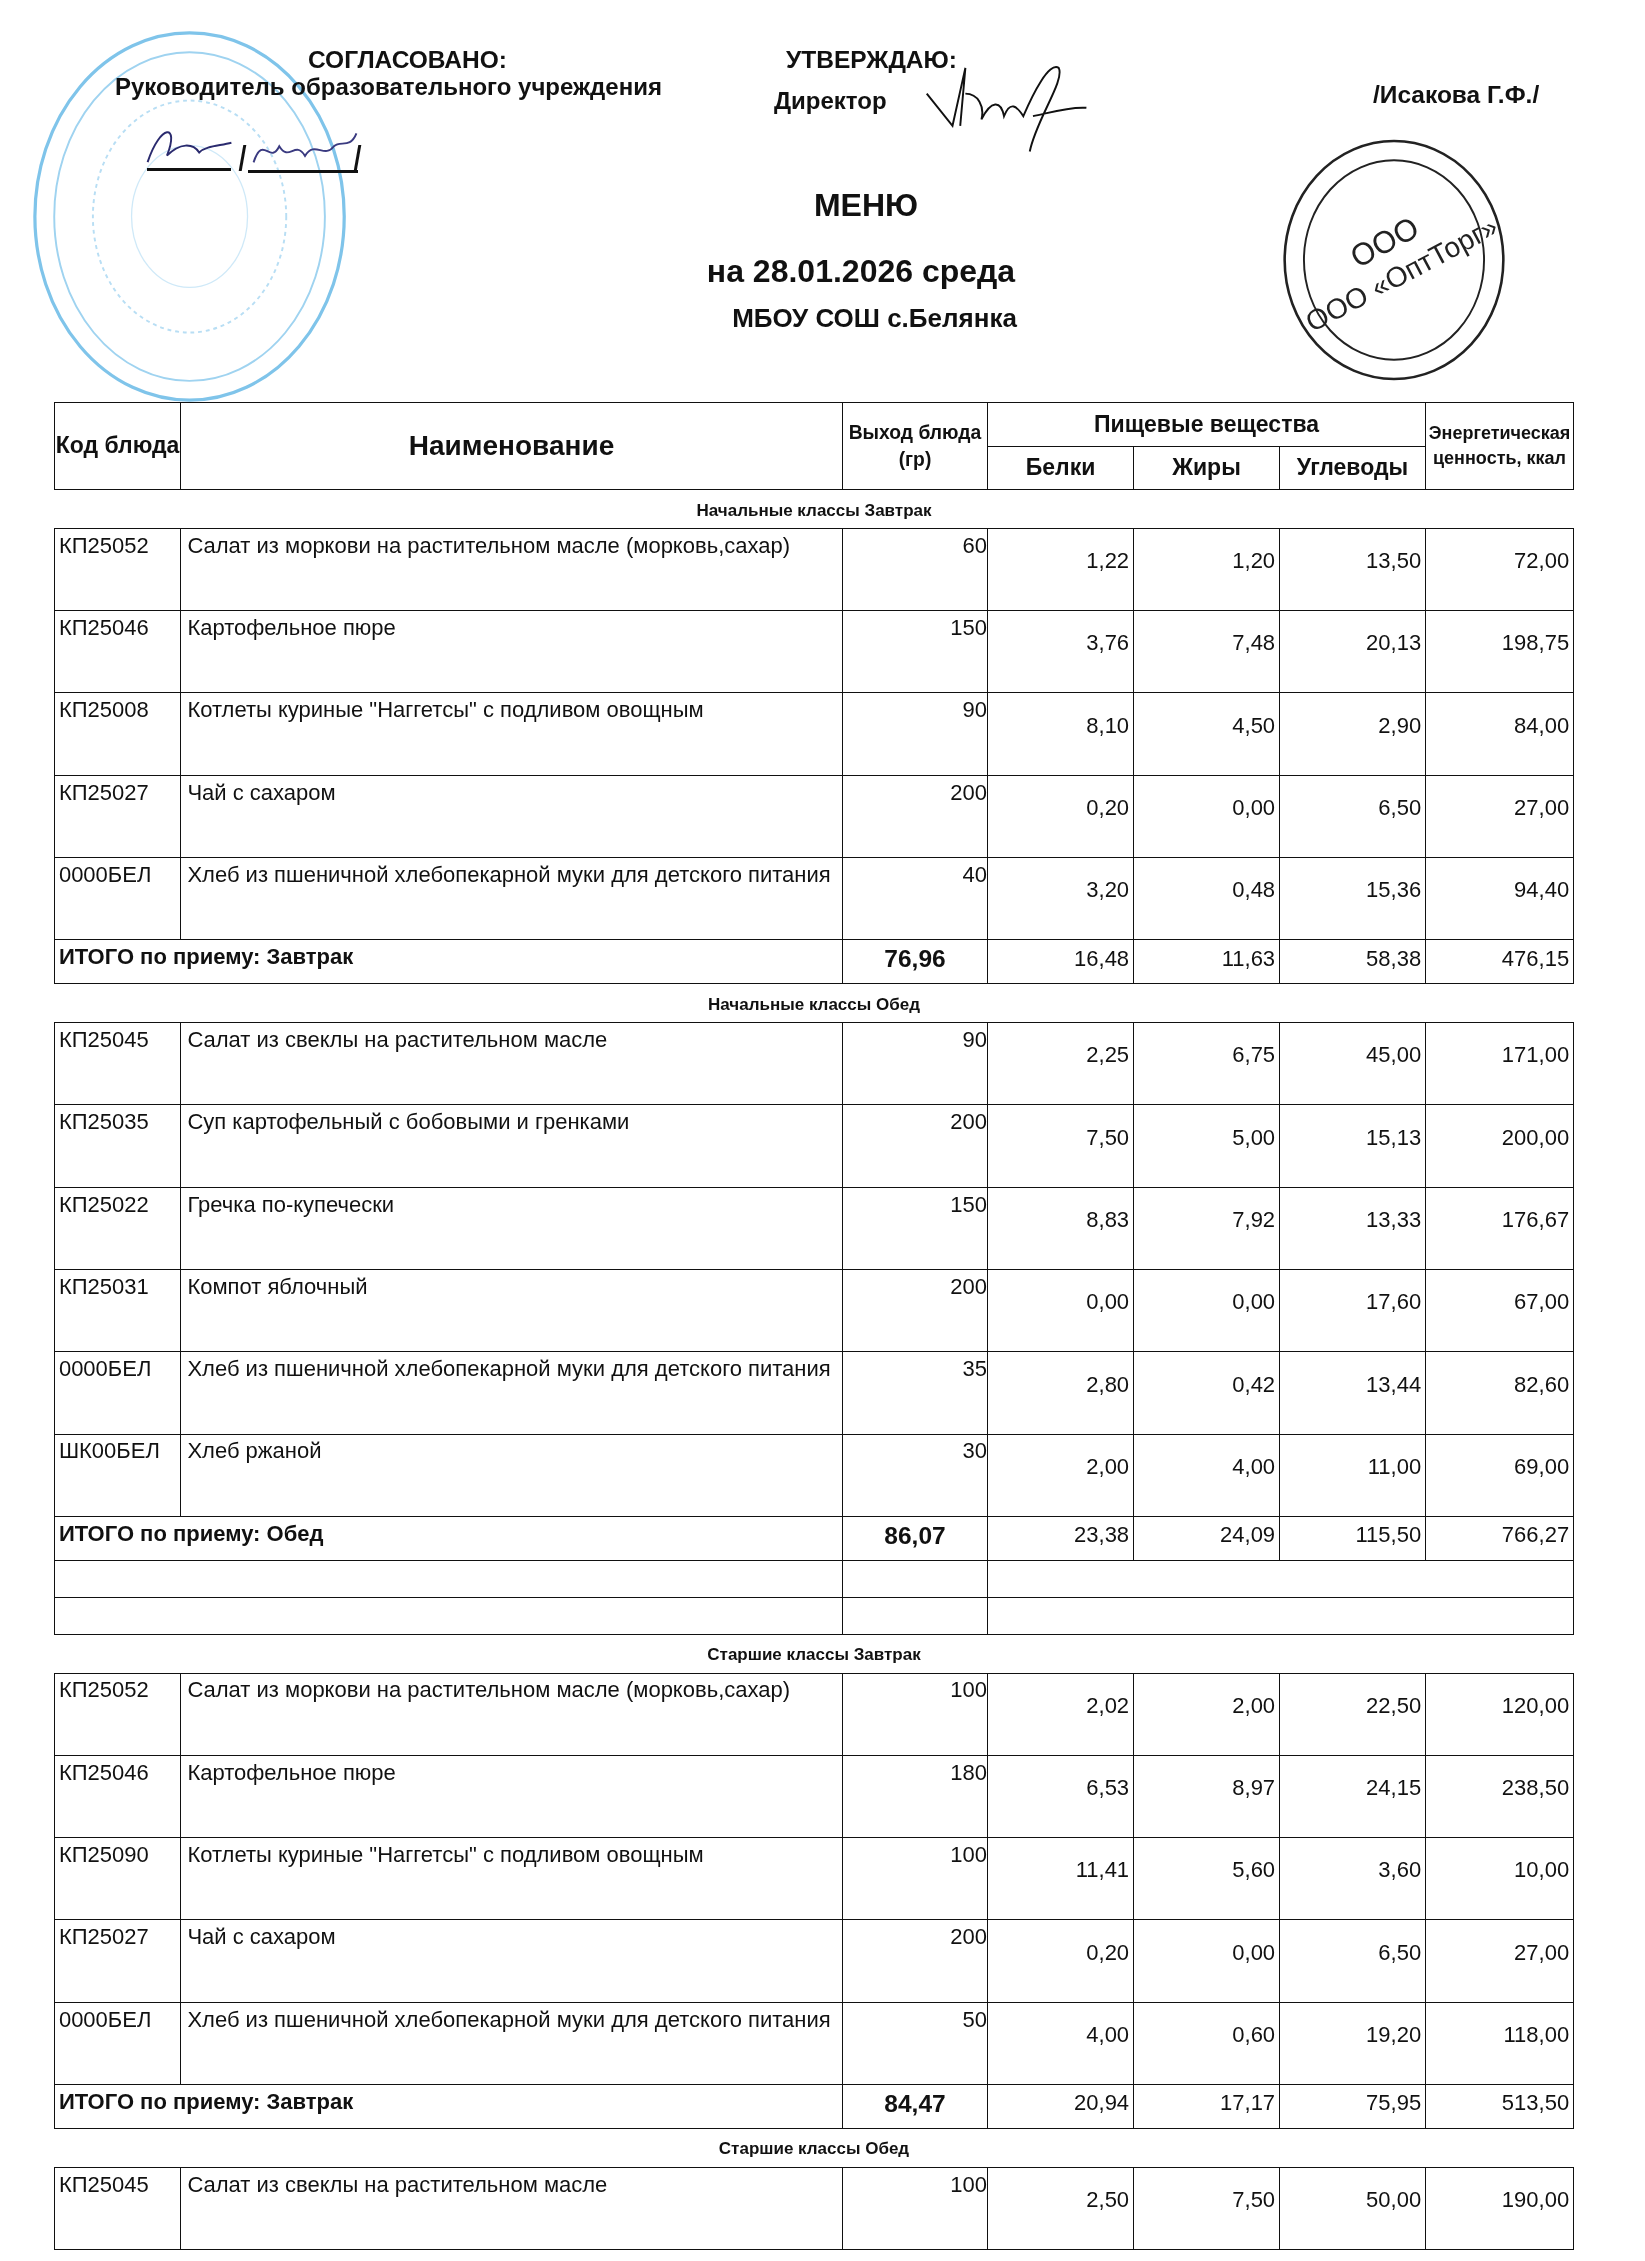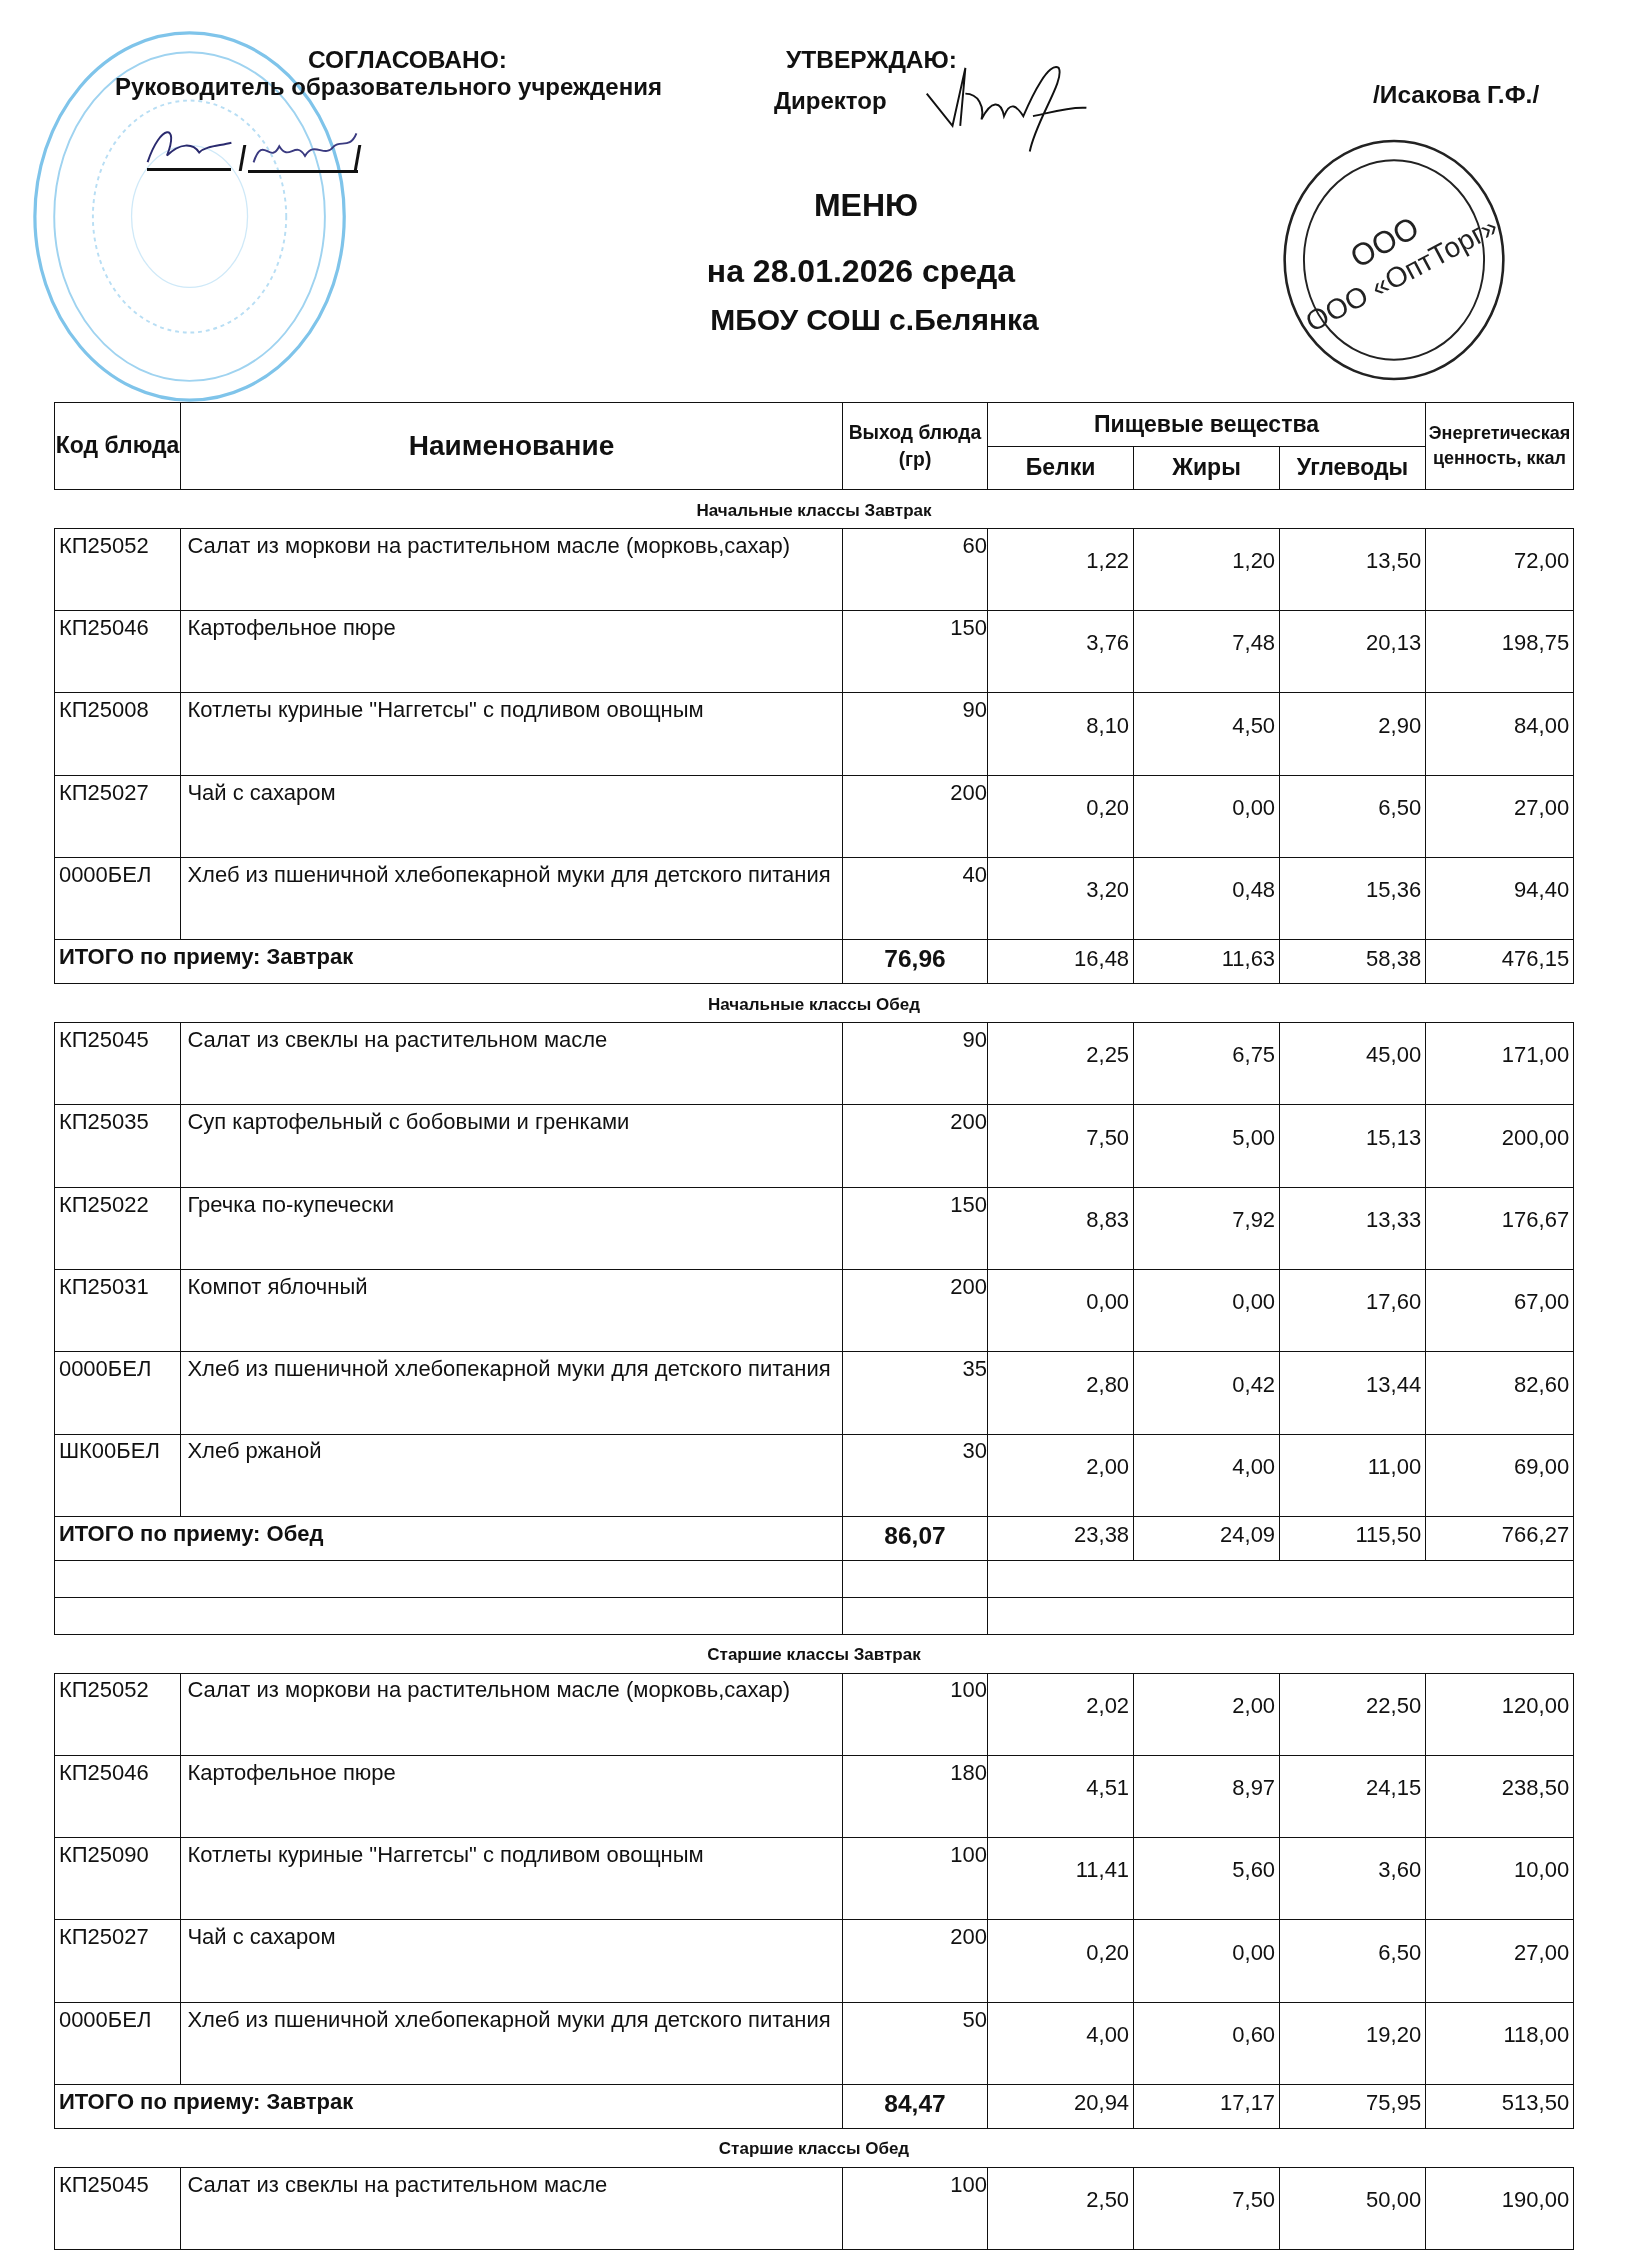--- a/index.html
+++ b/index.html
@@ -21,21 +21,21 @@
   .hdr-right { position: absolute; left: 774px; top: 46px; }
   .hdr-right .t1 { position: absolute; left: 0; top: 0; font-size: 24.5px; font-weight: bold; white-space: nowrap; margin-left: 12px; }
   .hdr-right .t2 { position: absolute; left: 0; top: 41px; font-size: 24px; font-weight: bold; white-space: nowrap; }
   .director-name { position: absolute; left: 1373px; top: 81px; font-size: 24.5px; font-weight: bold; white-space: nowrap; }
   .dir-sign { position: absolute; left: 920px; top: 55px; width: 168px; height: 103px; }
   .stamp-black { position: absolute; left: 1275px; top: 131px; width: 238px; height: 258px; }
 
   .title { position: absolute; left: 0; width: 1645px; text-align: center; font-weight: bold; }
   .title.m { top: 187px; font-size: 32px; padding-left: 87px; box-sizing: border-box; }
   .title.d { top: 253px; font-size: 32px; padding-left: 77px; box-sizing: border-box; }
-  .title.s { top: 303px; font-size: 30px; padding-left: 104px; box-sizing: border-box; }
+  .title.s { top: 303px; font-size: 26px; padding-left: 104px; box-sizing: border-box; }
 
   
   .tbl { position: absolute; left: 54px; top: 402px; width: 1519px; }
   table { border-collapse: collapse; width: 100%; table-layout: fixed; }
   td, th { border: 1.9px solid #111; padding: 0; font-size: 22px; line-height: 1.2; vertical-align: top; }
   th { font-weight: bold; text-align: center; vertical-align: middle; }
   col.c1 { width: 126px; } col.c2 { width: 662px; } col.c3 { width: 145px; }
   col.c4 { width: 146px; } col.c5 { width: 146px; } col.c6 { width: 146px; } col.c7 { width: 148px; }
 
   .h-big { font-size: 28px; }
@@ -268,21 +268,21 @@
           <td class="grams">100</td>
           <td class="num">2,02</td>
           <td class="num">2,00</td>
           <td class="num">22,50</td>
           <td class="num">120,00</td>
         </tr>
     <tr class="row">
           <td class="code">КП25046</td>
           <td class="name">Картофельное пюре</td>
           <td class="grams">180</td>
-          <td class="num">4,51</td>
+          <td class="num">6,53</td>
           <td class="num">8,97</td>
           <td class="num">24,15</td>
           <td class="num">238,50</td>
         </tr>
     <tr class="row">
           <td class="code">КП25090</td>
           <td class="name">Котлеты куриные "Наггетсы" с подливом овощным</td>
           <td class="grams">100</td>
           <td class="num">11,41</td>
           <td class="num">5,60</td>

